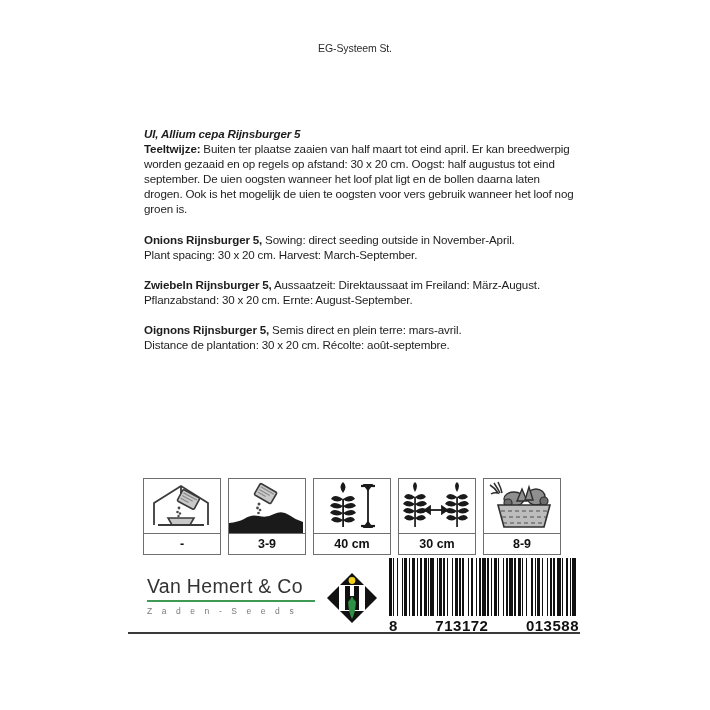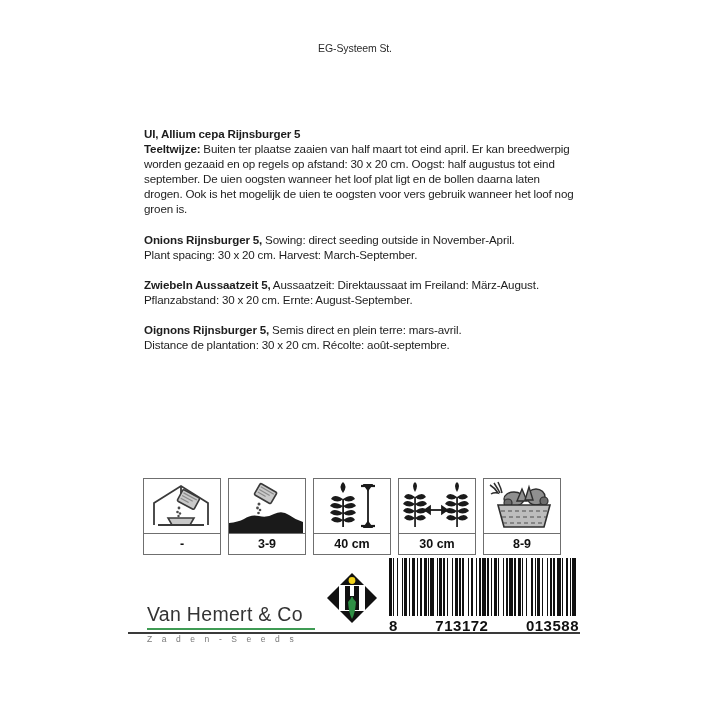--- a/index.html
+++ b/index.html
@@ -35,21 +35,21 @@
   .lang p{
     margin:0;
     font-size:11.6px;
     line-height:15.1px;
     color:#1d1d1d;
     letter-spacing:-0.12px;
     word-spacing:-0.2px;
   }
   .lang p b{font-weight:bold;}
   .title-line{
-    font-size:11.9px;font-weight:bold;line-height:15.6px;
+    font-size:11.9px;font-weight:bold;line-height:15.6px;font-style:italic;
   }
   .gap{height:15px;}
 
   
   .pictos{
     position:absolute;left:143px;top:478px;
     display:flex;gap:7px;
   }
   .picto{
     width:76px;
@@ -62,21 +62,21 @@
     border-bottom:1px solid #6f6f6f;
   }
   .picto .cap{
     height:20px;line-height:20px;text-align:center;
     font-size:12.5px;font-weight:bold;color:#111;
   }
   .picto svg{display:block;}
 
   
   .brand{
-    position:absolute;left:147px;top:603px;width:170px;
+    position:absolute;left:147px;top:575px;width:170px;
   }
   .brand .name{
     font-size:19.5px;color:#333;letter-spacing:0.3px;
     font-weight:normal;line-height:23px;
   }
   .brand .rule{
     height:1.6px;background:#3f9b54;margin-top:2px;width:168px;
   }
   .brand .tag{
     margin-top:4px;font-size:8.5px;color:#7a7a7a;
@@ -125,21 +125,21 @@
     <div class="gap"></div>
 
     <div class="lang">
       <p><b>Onions Rijnsburger 5,</b><span> Sowing: direct seeding outside in November-April.</span></p>
       <p>Plant spacing: 30 x 20 cm. Harvest: March-September.</p>
     </div>
 
     <div class="gap"></div>
 
     <div class="lang">
-      <p><b>Zwiebeln Aussaatzeit 5,</b><span> Aussaatzeit: Direktaussaat im Freiland: März-August.</span></p>
+      <p><b>Zwiebeln Rijnsburger 5,</b><span> Aussaatzeit: Direktaussaat im Freiland: März-August.</span></p>
       <p>Pflanzabstand: 30 x 20 cm. Ernte: August-September.</p>
     </div>
 
     <div class="gap"></div>
 
     <div class="lang">
       <p><b>Oignons Rijnsburger 5,</b><span> Semis direct en plein terre: mars-avril.</span></p>
       <p>Distance de plantation: 30 x 20 cm. Récolte: août-septembre.</p>
     </div>
 

